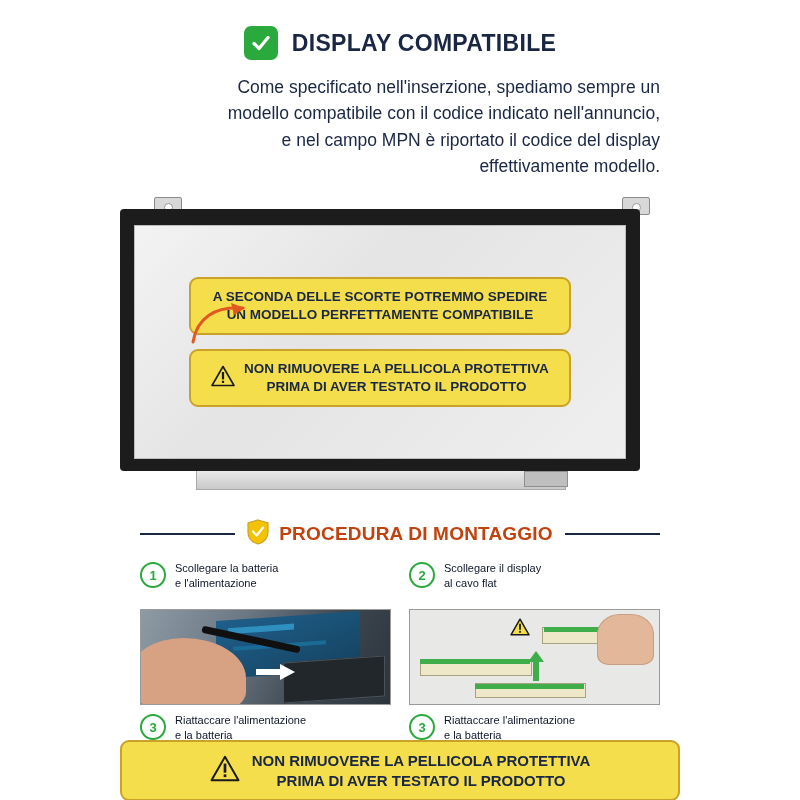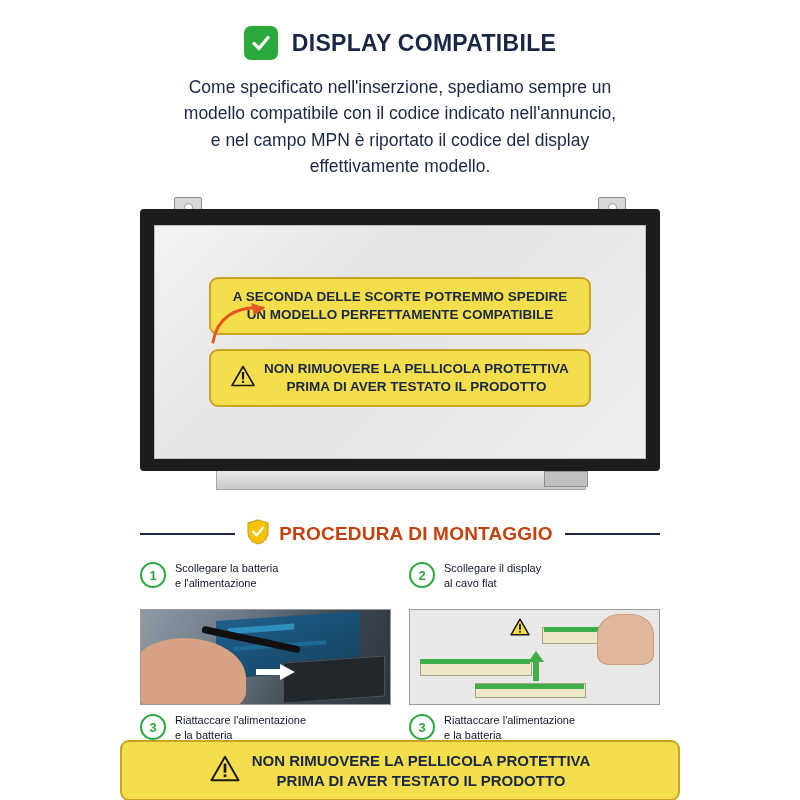--- a/index.html
+++ b/index.html
@@ -50,32 +50,33 @@
   .header-title {
     font-size: 23px;
     font-weight: bold;
     color: #1a2744;
     letter-spacing: 0.3px;
   }
 
   .intro {
     margin: 14px auto 0 auto;
     width: 520px;
-    text-align: center;
+    text-align: right;
     font-size: 17.5px;
     line-height: 1.5;
     color: #1a2744;
   }
 
   
   .panel-wrap {
     position: relative;
     margin: 18px auto 0 auto;
     width: 520px;
     height: 300px;
+    padding-left: 44px;
   }
   .panel-tab {
     position: absolute;
     width: 26px;
     height: 16px;
     background: #d8d8d8;
     border: 1px solid #8a8a8a;
     border-radius: 2px;
     top: 0px;
   }

